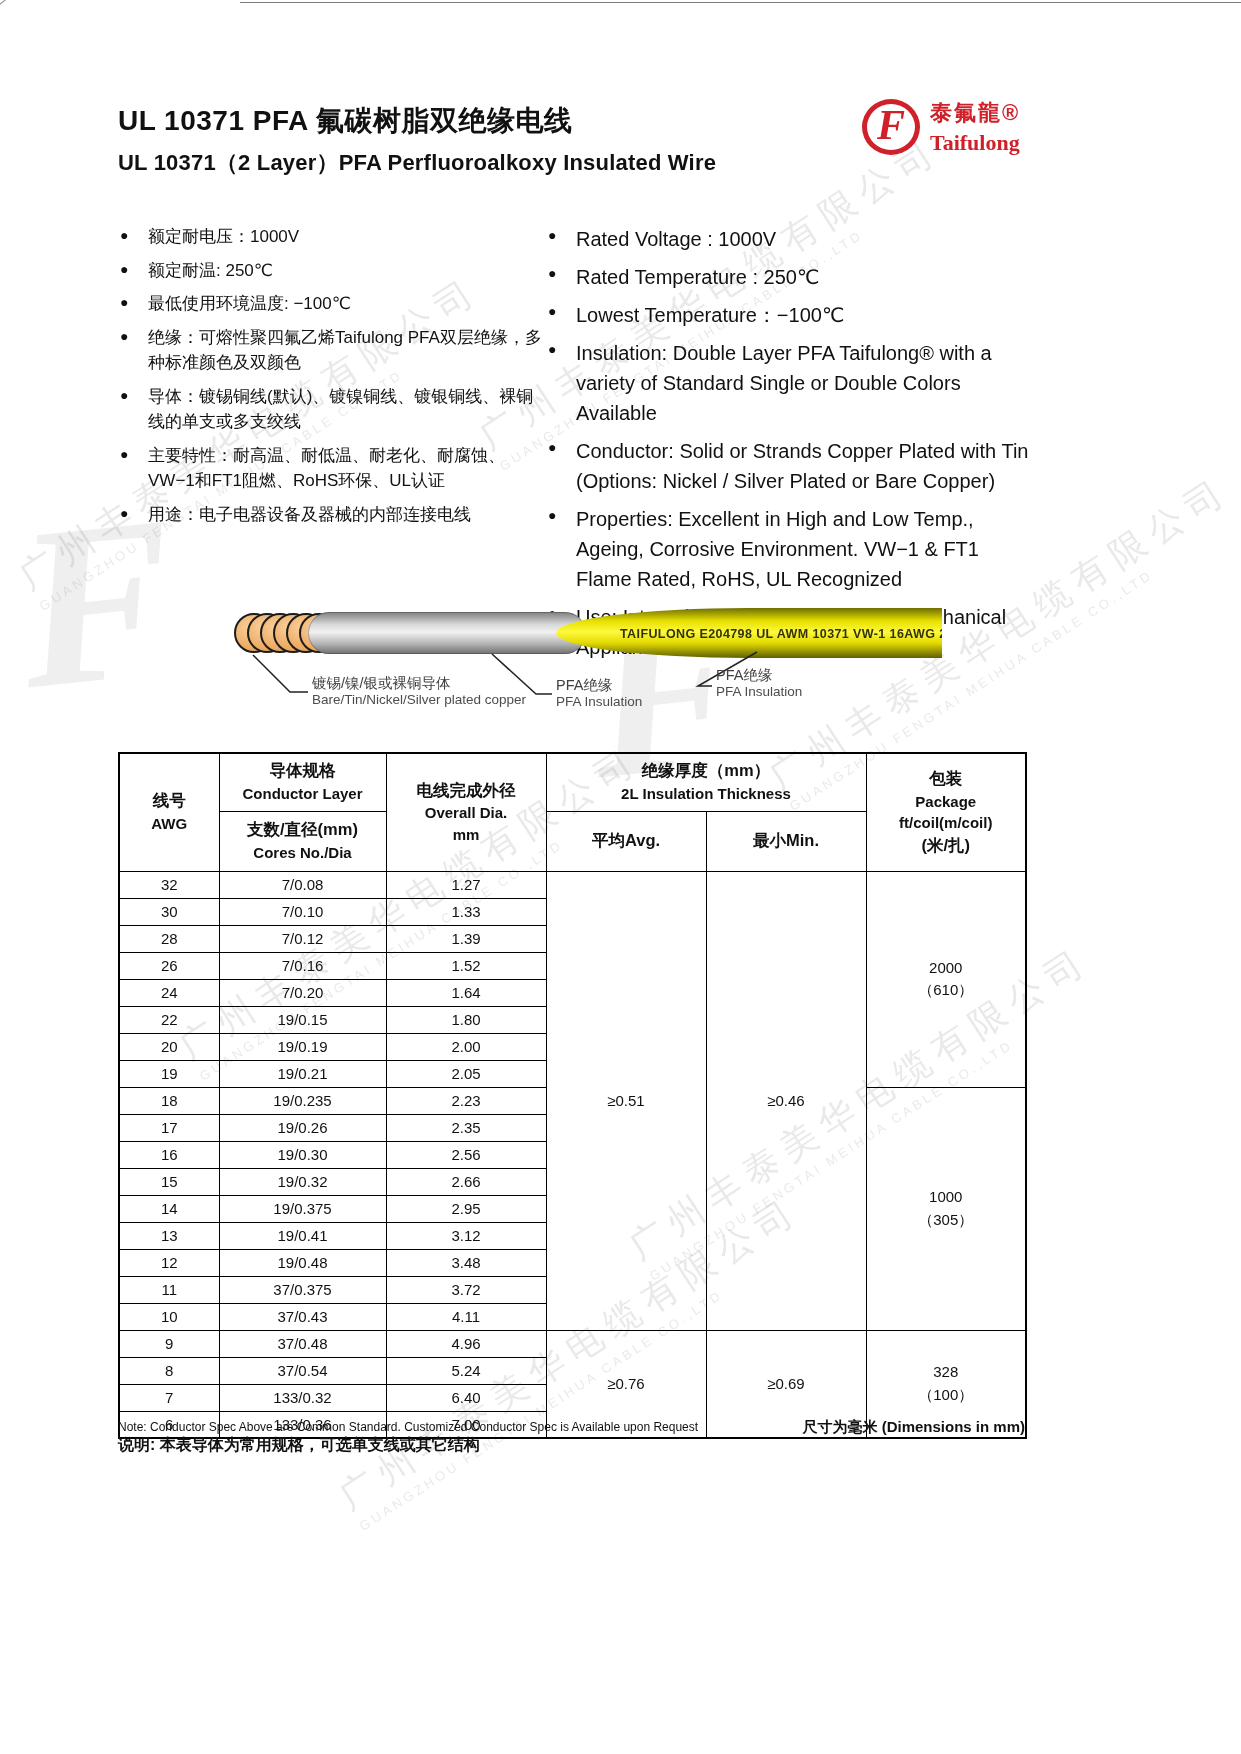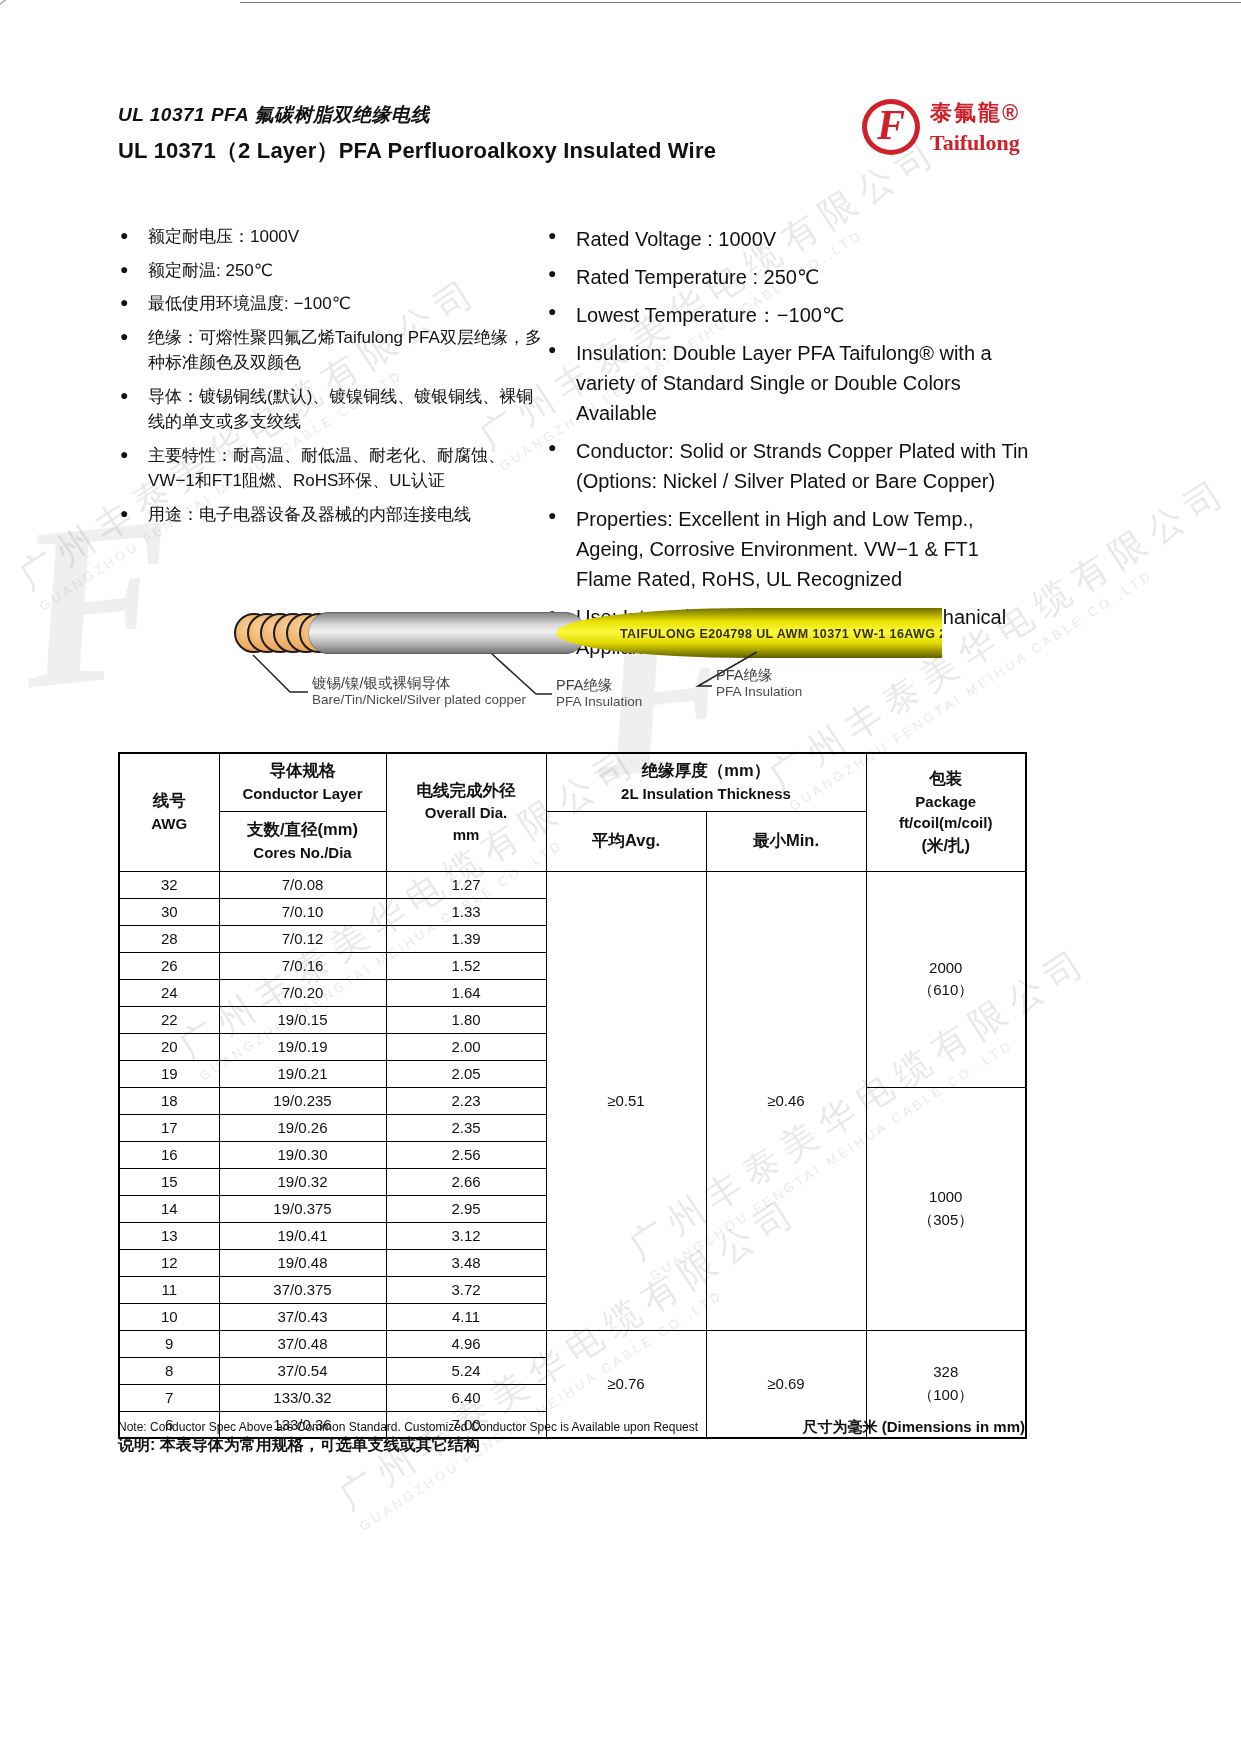--- a/index.html
+++ b/index.html
@@ -13,21 +13,21 @@
 
   
   .wm { position:absolute; transform:rotate(-33deg); transform-origin:left top; pointer-events:none; white-space:nowrap; }
   .wm .wm-cn { font-size:36px; letter-spacing:9px; color:rgba(110,110,110,0.15); }
   .wm .wm-en { font-size:13px; letter-spacing:3.5px; color:rgba(110,110,110,0.15); }
   .wm-f { position:absolute; font-family:"Liberation Serif","DejaVu Serif",serif; font-style:italic; font-weight:bold;
           font-size:230px; color:rgba(130,130,130,0.13); pointer-events:none; transform:rotate(-6deg); }
 
   
   .title-block { position:absolute; left:118px; top:102px; }
-  .title-cn { font-size:19px; font-weight:bold; letter-spacing:0.5px;font-style:italic; }
+  .title-cn { font-size:28px; font-weight:bold; letter-spacing:0.5px; }
   .title-en { font-size:22px; font-weight:bold; margin-top:8px; letter-spacing:0.2px; }
 
   .logo { position:absolute; left:862px; top:98px; display:flex; align-items:center; }
   .logo-circle { width:58px; height:56px; border:5px solid #d0202a; border-radius:50%;
                  display:flex; align-items:center; justify-content:center; }
   .logo-f { font-family:"Liberation Serif","DejaVu Serif",serif; font-style:italic; font-weight:bold;
             font-size:42px; color:#d0202a; line-height:1; margin-top:-4px; }
   .logo-text { margin-left:10px; color:#d0202a; }
   .logo-cn { font-size:22px; font-weight:bold; letter-spacing:2px; }
   .logo-en { font-family:"Liberation Serif","DejaVu Serif",serif; font-size:22px; font-weight:bold; margin-top:2px; }

